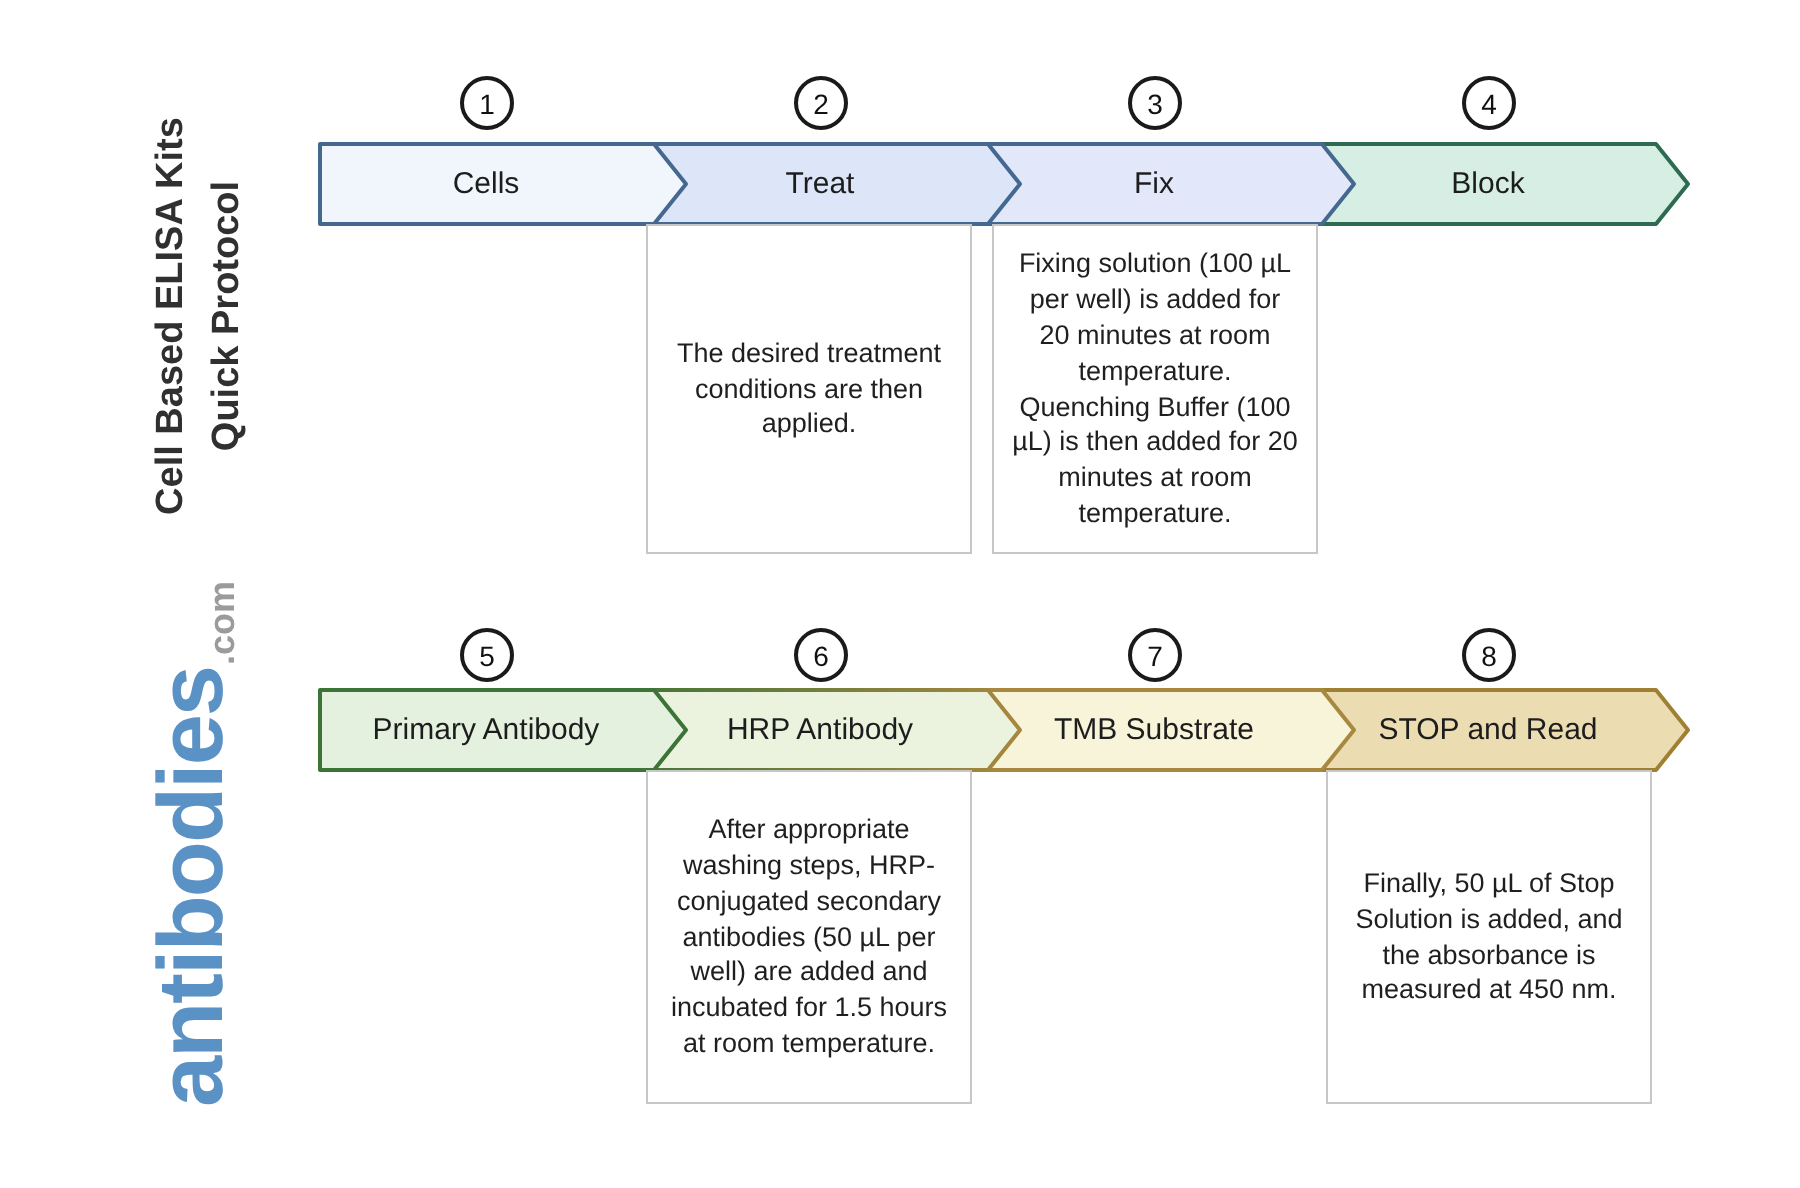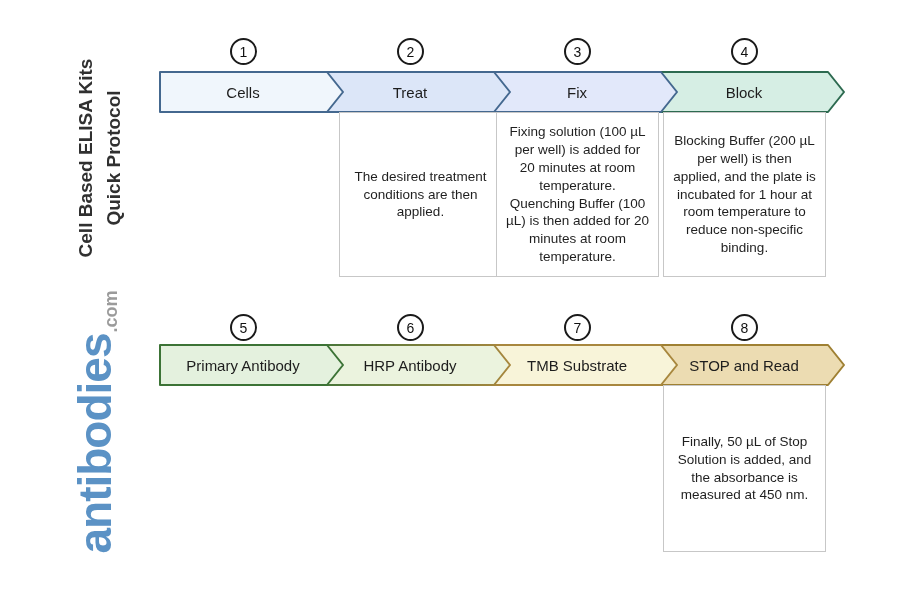--- a/index.html
+++ b/index.html
@@ -34,21 +34,21 @@
   .arrowlabel{font-family:"Liberation Sans",sans-serif;font-size:15px;fill:#1d1d1d;}
   
   .box{
     position:absolute;width:163px;box-sizing:border-box;
     background:#ffffff;border:1.5px solid #c7c7c7;
     display:flex;align-items:center;justify-content:center;
     text-align:center;
   }
   .box p{margin:0;padding:0 9px;font-size:13.5px;line-height:1.33;color:#1f1f1f;}
   .rb1{top:112px;height:165px;} .rb2{top:385px;height:167px;}
-  .c0{left:162px;} .c1{left:339px;} .c2{left:496px;} .c3{left:663px;}
+  .c0{left:162px;} .c1{left:323px;} .c2{left:496px;} .c3{left:663px;}
   .cc0{left:230px;} .cc1{left:397px;} .cc2{left:564px;} .cc3{left:731px;}
 </style>
 </head>
 <body>
 
 <div id="canvas">
 
   <div class="vtitle">
     <div>Cell Based ELISA Kits</div>
     <div>Quick Protocol</div>
@@ -74,23 +74,20 @@
     <text class="arrowlabel" x="419" y="22" text-anchor="middle" dominant-baseline="central">Fix</text>
     <text class="arrowlabel" x="586" y="22" text-anchor="middle" dominant-baseline="central">Block</text>
   </svg>
 
   <div class="box rb1 c1">
     <p>The desired treatment conditions are then applied.</p>
   </div>
   <div class="box rb1 c2">
     <p>Fixing solution (100 µL per well) is added for 20 minutes at room temperature. Quenching Buffer (100 µL) is then added for 20 minutes at room temperature.</p>
   </div>
-  <div class="box rb1 c3">
-    <p>Blocking Buffer (200 µL per well) is then applied, and the plate is incubated for 1 hour at room temperature to reduce non-specific binding.</p>
-  </div>
 
   <div class="circle r2c cc0">5</div>
   <div class="circle r2c cc1">6</div>
   <div class="circle r2c cc2">7</div>
   <div class="circle r2c cc3">8</div>
 
   <svg id="row2-arrows" class="arrowrow" viewBox="0 0 702 44">
     <defs>
       <linearGradient id="hrpStroke" x1="0" y1="0" x2="1" y2="0">
         <stop offset="0" stop-color="#49763a"></stop>
@@ -100,17 +97,20 @@
     <polygon points="503,2 670,2 686,22 670,42 503,42" fill="#ecdcb2" stroke="#9f8033" stroke-width="2" stroke-linejoin="round"></polygon>
     <polygon points="336,2 503,2 519,22 503,42 336,42" fill="#f8f4d9" stroke="#a8873e" stroke-width="2" stroke-linejoin="round"></polygon>
     <polygon points="169,2 336,2 352,22 336,42 169,42" fill="#ebf3de" stroke="url(#hrpStroke)" stroke-width="2" stroke-linejoin="round"></polygon>
     <polygon points="2,2 169,2 185,22 169,42 2,42" fill="#e4f1de" stroke="#3c7336" stroke-width="2" stroke-linejoin="round"></polygon>
     <text class="arrowlabel" x="85" y="22" text-anchor="middle" dominant-baseline="central">Primary Antibody</text>
     <text class="arrowlabel" x="252" y="22" text-anchor="middle" dominant-baseline="central">HRP Antibody</text>
     <text class="arrowlabel" x="419" y="22" text-anchor="middle" dominant-baseline="central">TMB Substrate</text>
     <text class="arrowlabel" x="586" y="22" text-anchor="middle" dominant-baseline="central">STOP and Read</text>
   </svg>
 
+  <div class="box rb2 c1">
+    <p>After appropriate washing steps, HRP-conjugated secondary antibodies (50 µL per well) are added and incubated for 1.5 hours at room temperature.</p>
+  </div>
   <div class="box rb2 c3">
     <p>Finally, 50 µL of Stop Solution is added, and the absorbance is measured at 450 nm.</p>
   </div>
 
 </div>
 
 </body></html>

